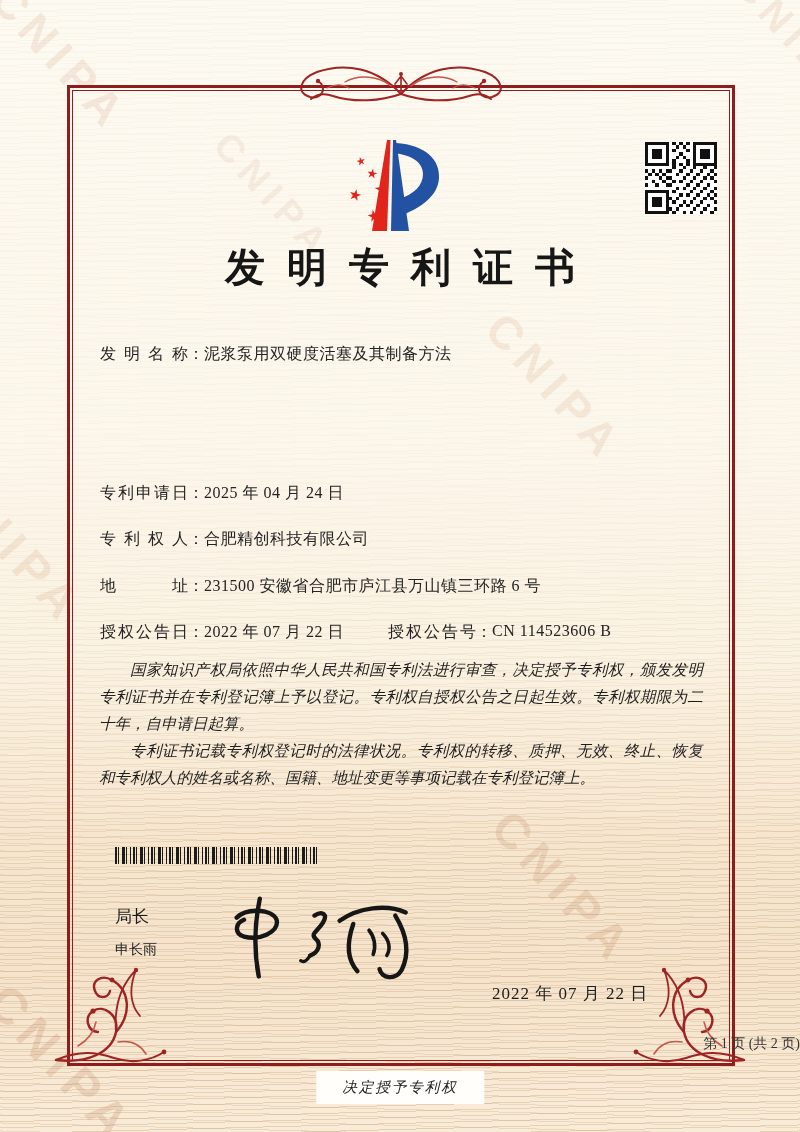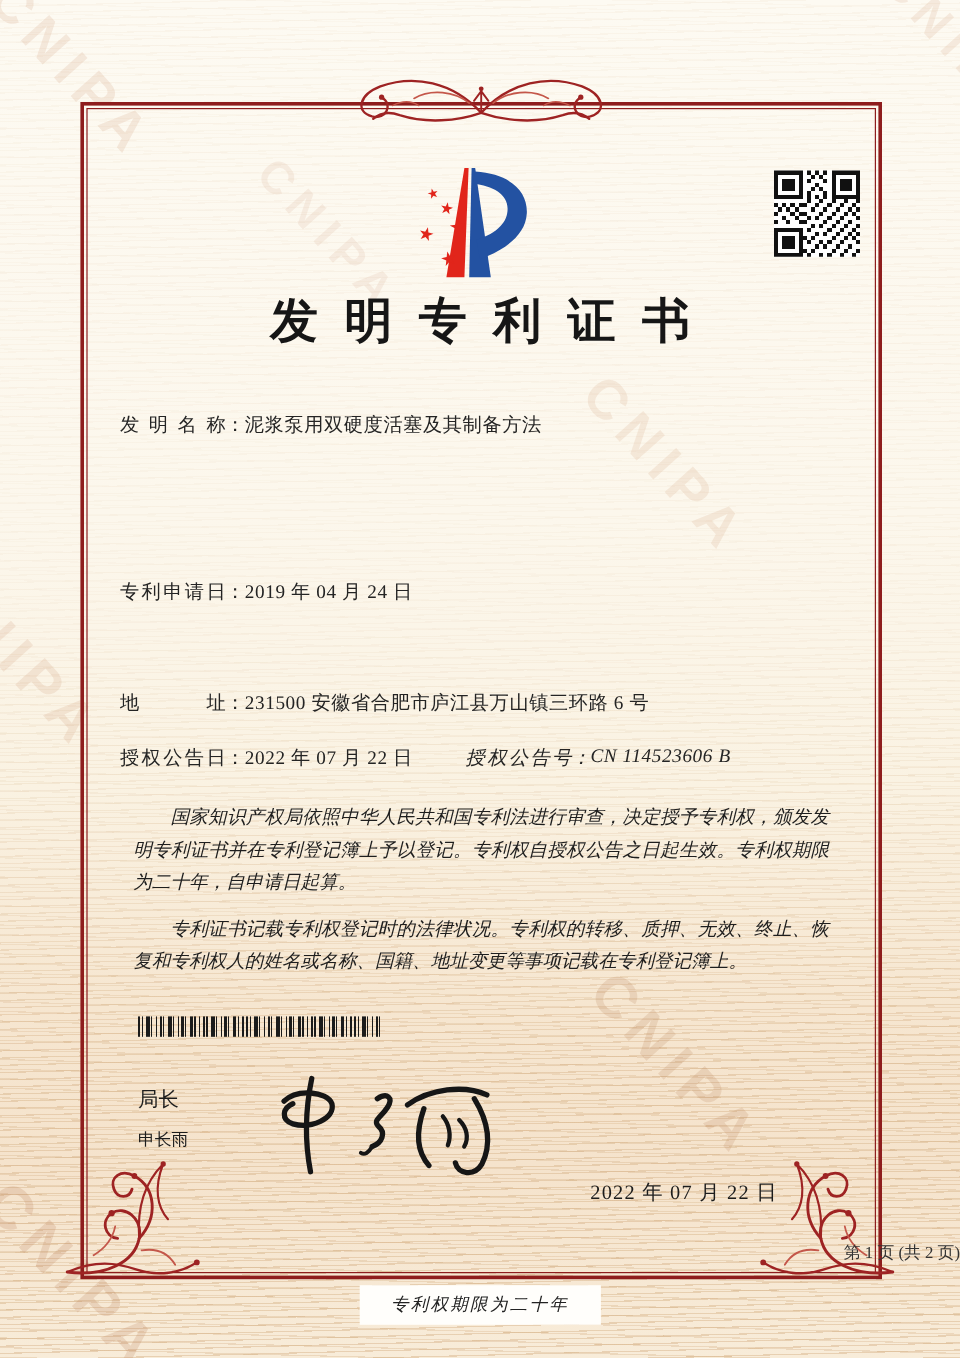--- a/index.html
+++ b/index.html
@@ -29,27 +29,27 @@
   .logo{position:absolute;left:336px;top:134px;width:130px;height:106px;}
   .qr{position:absolute;left:645px;top:142px;width:72px;height:72px;}
   .title{
     position:absolute;left:0;top:240px;width:100%;text-align:center;
     font-size:40px;font-weight:600;letter-spacing:22px;text-indent:22px;color:#161616;
   }
   .field-row{position:absolute;left:100px;width:640px;font-size:16px;color:#242424;}
   .flabel{display:inline-block;width:88px;text-align:justify;text-align-last:justify;vertical-align:top;}
   .fcolon{display:inline-block;vertical-align:top;}
   .fvalue{display:inline-block;letter-spacing:.5px;vertical-align:top;}
-  .pair2{position:absolute;left:288px;top:0;font-style:italic;}
+  .pair2{position:absolute;left:288px;top:0;}
   .pair2 .flabel{width:88px;}
   .body-par{
     position:absolute;left:99px;width:604px;font-size:15.5px;line-height:27px;
     font-style:italic;text-align:justify;color:#1e1e1e;
   }
-  .body-par p{margin:12px;text-indent:2em;}
+  .body-par p{margin:0;text-indent:2em;}
   .barcode{
     position:absolute;left:115px;top:847px;width:203px;height:17px;
     background:repeating-linear-gradient(90deg,#1b1b1b 0 2px,rgba(0,0,0,0) 2px 3px,#1b1b1b 3px 4px,rgba(0,0,0,0) 4px 7px,#1b1b1b 7px 10px,rgba(0,0,0,0) 10px 11px,#1b1b1b 11px 12px,rgba(0,0,0,0) 12px 15px,#1b1b1b 15px 16px,rgba(0,0,0,0) 16px 18px);
   }
   .sig-role{position:absolute;left:115px;top:905px;font-size:17px;color:#1c1c1c;font-family:Liberation Sans, sans-serif;}
   .sig-name{position:absolute;left:115px;top:941px;font-size:14px;color:#1c1c1c;font-family:"Liberation Sans","DejaVu Sans",sans-serif;}
   .sig-hand{position:absolute;left:222px;top:888px;width:210px;height:95px;}
   .grant-date-bottom{position:absolute;left:460px;top:982px;width:220px;text-align:center;font-size:17px;letter-spacing:1px;color:#1c1c1c;}
   .page-info{position:absolute;left:0;top:1035px;width:100%;text-align:right;font-size:14px;color:#333;}
   .footer-note{
@@ -160,21 +160,24 @@
       <path d="M8 0h1v1H8zM10 0h1v1h-1zM12 0h1v1h-1zM9 1h1v1H9zM11 1h1v1h-1zM8 2h1v1H8zM12 2h1v1h-1zM10 3h1v1h-1zM9 4h1v1H9zM11 4h1v1h-1zM8 5h1v1H8zM12 5h1v1h-1zM8 6h1v1H8zM10 6h1v1h-1zM12 6h1v1h-1zM0 8h1v1H0zM2 8h1v1H2zM4 8h1v1H4zM6 8h1v1H6zM1 9h1v1H1zM3 9h1v1H3zM5 9h1v1H5zM0 10h1v1H0zM4 10h1v1H4zM6 10h1v1H6zM2 11h1v1H2zM5 11h1v1H5zM0 12h1v1H0zM3 12h1v1H3zM6 12h1v1H6zM8 7h1v1H8zM11 7h1v1h-1zM14 7h1v1h-1zM17 7h1v1h-1zM20 7h1v1h-1zM7 8h1v1H7zM10 8h1v1h-1zM13 8h1v1h-1zM16 8h1v1h-1zM19 8h1v1h-1zM9 9h1v1H9zM12 9h1v1h-1zM15 9h1v1h-1zM18 9h1v1h-1zM20 9h1v1h-1zM7 10h1v1H7zM11 10h1v1h-1zM14 10h1v1h-1zM17 10h1v1h-1zM19 10h1v1h-1zM8 11h1v1H8zM10 11h1v1h-1zM13 11h1v1h-1zM16 11h1v1h-1zM20 11h1v1h-1zM7 12h1v1H7zM12 12h1v1h-1zM15 12h1v1h-1zM18 12h1v1h-1zM9 13h1v1H9zM11 13h1v1h-1zM14 13h1v1h-1zM17 13h1v1h-1zM20 13h1v1h-1zM8 14h1v1H8zM13 14h1v1h-1zM16 14h1v1h-1zM19 14h1v1h-1zM10 15h1v1h-1zM12 15h1v1h-1zM15 15h1v1h-1zM18 15h1v1h-1zM20 15h1v1h-1zM7 16h1v1H7zM9 16h1v1H9zM14 16h1v1h-1zM17 16h1v1h-1zM19 16h1v1h-1zM8 17h1v1H8zM11 17h1v1h-1zM13 17h1v1h-1zM16 17h1v1h-1zM20 17h1v1h-1zM10 18h1v1h-1zM12 18h1v1h-1zM15 18h1v1h-1zM18 18h1v1h-1zM7 19h1v1H7zM9 19h1v1H9zM14 19h1v1h-1zM17 19h1v1h-1zM20 19h1v1h-1zM8 20h1v1H8zM11 20h1v1h-1zM13 20h1v1h-1zM16 20h1v1h-1zM19 20h1v1h-1z"></path>
     </g>
   </svg>
 
   <div class="title">发明专利证书</div>
 
   <div class="field-row" style="top:344px">
     <span class="flabel">发明名称</span><span class="fcolon">：</span><span class="fvalue">泥浆泵用双硬度活塞及其制备方法</span>
   </div>
   <div class="field-row" style="top:483px">
-    <span class="flabel">专利申请日</span><span class="fcolon">：</span><span class="fvalue">2019 年 04 月 24 日</span>
+    <span class="flabel">专利申请日</span><span class="fcolon">：</span><span class="fvalue">2025 年 04 月 24 日</span>
+  </div>
+  <div class="field-row" style="top:529px">
+    <span class="flabel">专利权人</span><span class="fcolon">：</span><span class="fvalue">合肥精创科技有限公司</span>
   </div>
   <div class="field-row" style="top:576px">
     <span class="flabel">地址</span><span class="fcolon">：</span><span class="fvalue">231500 安徽省合肥市庐江县万山镇三环路 6 号</span>
   </div>
   <div class="field-row" style="top:622px">
     <span class="flabel">授权公告日</span><span class="fcolon">：</span><span class="fvalue">2022 年 07 月 22 日</span>
     <span class="pair2">
       <span class="flabel">授权公告号</span><span class="fcolon">：</span><span class="fvalue">CN 114523606 B</span>
     </span>
   </div>
@@ -197,15 +200,15 @@
       <path d="M112,31 C130,18 157,15 175,23"></path>
       <path d="M125,34 C118,54 120,69 129,79"></path>
       <path d="M165,26 C176,44 179,62 171,78 C165,88 152,86 150,77"></path>
       <path d="M140,40 C145,46 147,55 144,63" stroke-width="3.4"></path>
       <path d="M153,43 C159,49 161,57 157,64" stroke-width="3.4"></path>
     </g>
   </svg>
   <div class="grant-date-bottom">2022 年 07 月 22 日</div>
 
   <div class="page-info">第 1 页 (共 2 页)</div>
-  <div class="footer-note">专利权期限为二十年</div>
+  <div class="footer-note">决定授予专利权</div>
 
 </div>
 
 </body></html>

